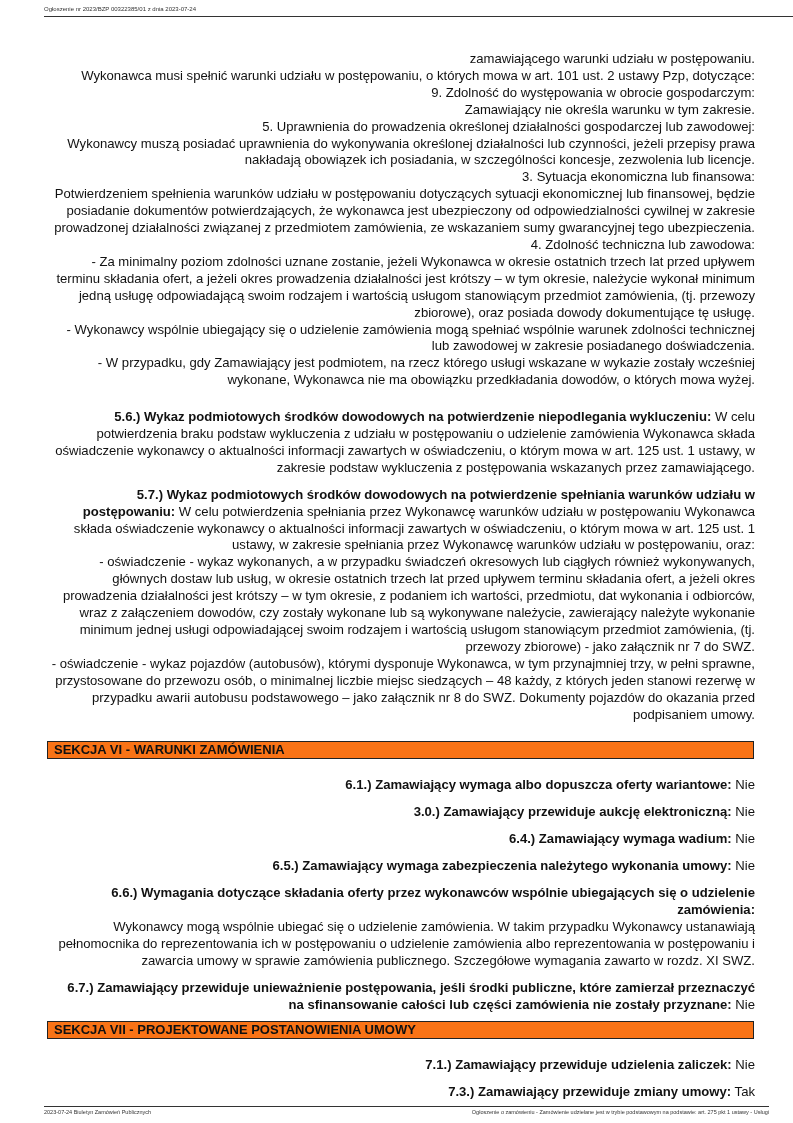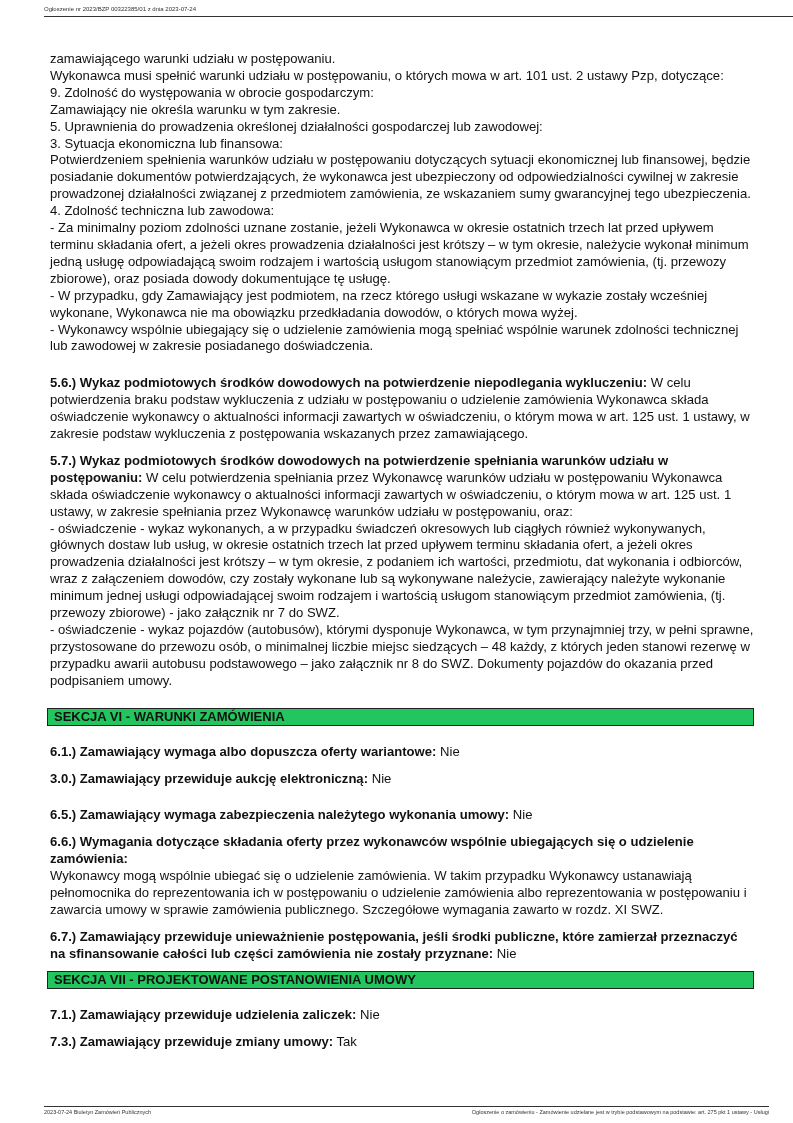--- a/index.html
+++ b/index.html
@@ -1,64 +1,66 @@
 <!DOCTYPE html>
 <html><head>
   <meta charset="utf-8">
   <style>
     html, body { margin: 0; padding: 0; background: #ffffff; }
     body { width: 793px; height: 1123px; position: relative; overflow: hidden; font-family: "Liberation Sans", sans-serif; color: #111; }
     .hdr { position: absolute; left: 44px; top: 6px; font-size: 6px; color: #333; }
     .hdr-line { position: absolute; left: 44px; right: 0; top: 16px; border-top: 1px solid #333; }
     .content { position: absolute; left: 50px; top: 51px; width: 705px; font-size: 13.1px; line-height: 16.9px; }
-    .content p { margin: 0; }
+    .content p { margin: 0; text-align: right; }
     .gap { height: 10px; }
     .gap-s { height: 8px; }
     b { font-weight: bold; }
-    .section { margin: 0 0 0 -3px; width: 699px; background: #22c55e; border: 1px solid #222; padding: 0 0 0 6px; font-weight: bold; font-size: 13px; line-height: 16px; height: 16px; }
+    .section { margin: 0 0 0 -3px; width: 699px; background: #f97316; border: 1px solid #222; padding: 0 0 0 6px; font-weight: bold; font-size: 13px; line-height: 16px; height: 16px; }
     .ftr-line { position: absolute; left: 44px; right: 24px; top: 1106px; border-top: 1px solid #333; }
     .ftr-left { position: absolute; left: 44px; top: 1109px; font-size: 5.5px; color: #333; }
     .ftr-right { position: absolute; right: 24px; top: 1109px; font-size: 5.5px; color: #333; }
   </style>
 </head>
 <body>
 
 <div class="hdr">Ogłoszenie nr 2023/BZP 00322385/01 z dnia 2023-07-24</div>
 <div class="hdr-line"></div>
 
 <div class="content">
   <p>zamawiającego warunki udziału w postępowaniu.</p>
   <p>Wykonawca musi spełnić warunki udziału w postępowaniu, o których mowa w art. 101 ust. 2 ustawy Pzp, dotyczące:</p>
   <p>9. Zdolność do występowania w obrocie gospodarczym:</p>
   <p>Zamawiający nie określa warunku w tym zakresie.</p>
   <p>5. Uprawnienia do prowadzenia określonej działalności gospodarczej lub zawodowej:</p>
+  <p>Wykonawcy muszą posiadać uprawnienia do wykonywania określonej działalności lub czynności, jeżeli przepisy prawa nakładają obowiązek ich posiadania, w szczególności koncesje, zezwolenia lub licencje.</p>
   <p>3. Sytuacja ekonomiczna lub finansowa:</p>
   <p>Potwierdzeniem spełnienia warunków udziału w postępowaniu dotyczących sytuacji ekonomicznej lub finansowej, będzie posiadanie dokumentów potwierdzających, że wykonawca jest ubezpieczony od odpowiedzialności cywilnej w zakresie prowadzonej działalności związanej z przedmiotem zamówienia, ze wskazaniem sumy gwarancyjnej tego ubezpieczenia.</p>
   <p>4. Zdolność techniczna lub zawodowa:</p>
   <p>- Za minimalny poziom zdolności uznane zostanie, jeżeli Wykonawca w okresie ostatnich trzech lat przed upływem terminu składania ofert, a jeżeli okres prowadzenia działalności jest krótszy – w tym okresie, należycie wykonał minimum jedną usługę odpowiadającą swoim rodzajem i wartością usługom stanowiącym przedmiot zamówienia, (tj. przewozy zbiorowe), oraz posiada dowody dokumentujące tę usługę.</p>
+  <p>- Wykonawcy wspólnie ubiegający się o udzielenie zamówienia mogą spełniać wspólnie warunek zdolności technicznej lub zawodowej w zakresie posiadanego doświadczenia.</p>
   <p>- W przypadku, gdy Zamawiający jest podmiotem, na rzecz którego usługi wskazane w wykazie zostały wcześniej wykonane, Wykonawca nie ma obowiązku przedkładania dowodów, o których mowa wyżej.</p>
-  <p>- Wykonawcy wspólnie ubiegający się o udzielenie zamówienia mogą spełniać wspólnie warunek zdolności technicznej lub zawodowej w zakresie posiadanego doświadczenia.</p>
   <div class="gap"></div>
 
   <div class="gap"></div>
   <p><b>5.6.) Wykaz podmiotowych środków dowodowych na potwierdzenie niepodlegania wykluczeniu:</b> <span>W celu potwierdzenia braku podstaw wykluczenia z udziału w postępowaniu o udzielenie zamówienia Wykonawca składa oświadczenie wykonawcy o aktualności informacji zawartych w oświadczeniu, o którym mowa w art. 125 ust. 1 ustawy, w zakresie podstaw wykluczenia z postępowania wskazanych przez zamawiającego.</span></p>
   <div class="gap"></div>
   <p><b>5.7.) Wykaz podmiotowych środków dowodowych na potwierdzenie spełniania warunków udziału w postępowaniu:</b> <span>W celu potwierdzenia spełniania przez Wykonawcę warunków udziału w postępowaniu Wykonawca składa oświadczenie wykonawcy o aktualności informacji zawartych w oświadczeniu, o którym mowa w art. 125 ust. 1 ustawy, w zakresie spełniania przez Wykonawcę warunków udziału w postępowaniu, oraz:</span></p>
   <p>- oświadczenie - wykaz wykonanych, a w przypadku świadczeń okresowych lub ciągłych również wykonywanych, głównych dostaw lub usług, w okresie ostatnich trzech lat przed upływem terminu składania ofert, a jeżeli okres prowadzenia działalności jest krótszy – w tym okresie, z podaniem ich wartości, przedmiotu, dat wykonania i odbiorców, wraz z załączeniem dowodów, czy zostały wykonane lub są wykonywane należycie, zawierający należyte wykonanie minimum jednej usługi odpowiadającej swoim rodzajem i wartością usługom stanowiącym przedmiot zamówienia, (tj. przewozy zbiorowe) - jako załącznik nr 7 do SWZ.</p>
   <p>- oświadczenie - wykaz pojazdów (autobusów), którymi dysponuje Wykonawca, w tym przynajmniej trzy, w pełni sprawne, przystosowane do przewozu osób, o minimalnej liczbie miejsc siedzących – 48 każdy, z których jeden stanowi rezerwę w przypadku awarii autobusu podstawowego – jako załącznik nr 8 do SWZ. Dokumenty pojazdów do okazania przed podpisaniem umowy.</p>
   <div class="gap"></div>
   <div class="gap-s"></div>
 
   <div class="section">SEKCJA VI - WARUNKI ZAMÓWIENIA</div>
   <div class="gap"></div>
   <div class="gap-s"></div>
   <p><b>6.1.) Zamawiający wymaga albo dopuszcza oferty wariantowe:</b> <span>Nie</span></p>
   <div class="gap"></div>
   <p><b>3.0.) Zamawiający przewiduje aukcję elektroniczną:</b> <span>Nie</span></p>
   <div class="gap"></div>
+  <p><b>6.4.) Zamawiający wymaga wadium:</b> <span>Nie</span></p>
   <div class="gap"></div>
   <p><b>6.5.) Zamawiający wymaga zabezpieczenia należytego wykonania umowy:</b> <span>Nie</span></p>
   <div class="gap"></div>
   <p><b>6.6.) Wymagania dotyczące składania oferty przez wykonawców wspólnie ubiegających się o udzielenie zamówienia:</b><br><span>Wykonawcy mogą wspólnie ubiegać się o udzielenie zamówienia. W takim przypadku Wykonawcy ustanawiają pełnomocnika do reprezentowania ich w postępowaniu o udzielenie zamówienia albo reprezentowania w postępowaniu i zawarcia umowy w sprawie zamówienia publicznego. Szczegółowe wymagania zawarto w rozdz. XI SWZ.</span></p>
   <div class="gap"></div>
   <p><b>6.7.) Zamawiający przewiduje unieważnienie postępowania, jeśli środki publiczne, które zamierzał przeznaczyć na sfinansowanie całości lub części zamówienia nie zostały przyznane:</b> <span>Nie</span></p>
   <div class="gap-s"></div>
 
   <div class="section">SEKCJA VII - PROJEKTOWANE POSTANOWIENIA UMOWY</div>
   <div class="gap"></div>

